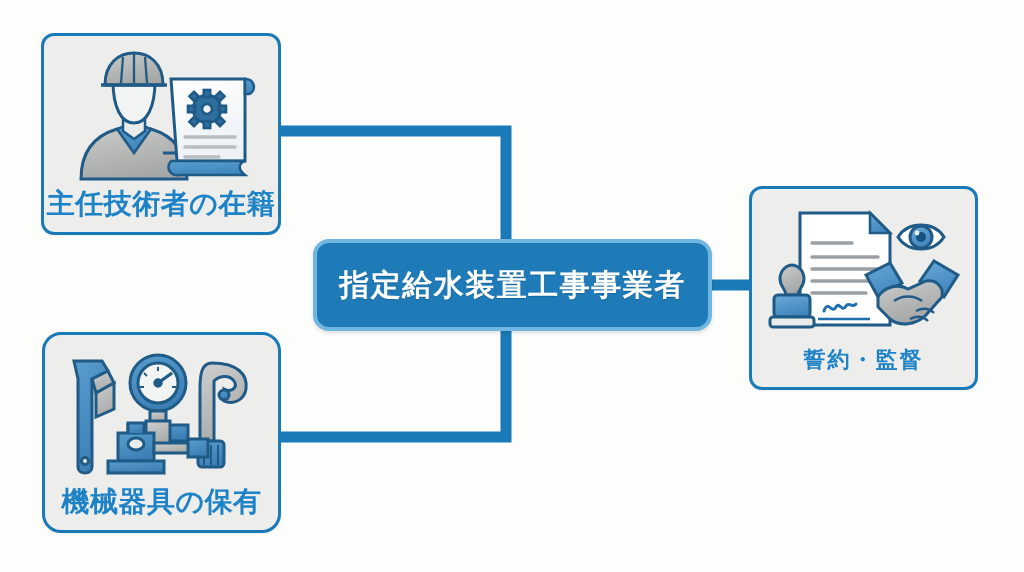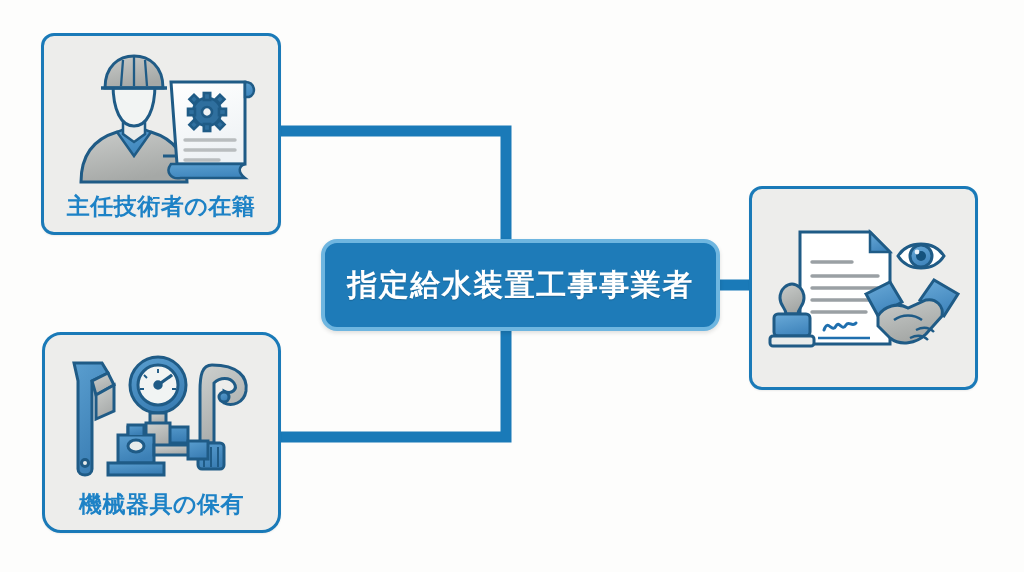--- a/index.html
+++ b/index.html
@@ -38,21 +38,21 @@
     flex: 1 1 auto;
     display: flex;
     align-items: center;
     justify-content: center;
     width: 100%;
     padding-top: 6px;
   }
   .node-label {
     color: #1d82c6;
     font-weight: 700;
-    font-size: 23px;
+    font-size: 28px;
     letter-spacing: 0.5px;
     line-height: 1;
     padding-bottom: 14px;
     text-align: center;
     white-space: nowrap;
   }
   
   #node-chief     { left: 41px;  top: 33px;  width: 240px; height: 202px; }
   #node-equipment { left: 42px;  top: 332px; width: 239px; height: 201px; border-radius: 19px; }
   #node-pledge    { left: 749px; top: 186px; width: 229px; height: 204px; }
@@ -64,21 +64,20 @@
     z-index: 4;
     left: 313px; top: 239px;
     width: 399px; height: 92px;
     background: #1e7bb8;
     border: 4px solid #6fb6e0;
     border-radius: 16px;
     display: flex;
     align-items: center;
     justify-content: center;
     box-shadow: 0 2px 4px rgba(0,0,0,0.12);
-    margin-left: 8px;
   }
   #node-center .center-label {
     color: #ffffff;
     font-weight: 700;
     font-size: 30px;
     letter-spacing: 1.5px;
     line-height: 1;
     white-space: nowrap;
     text-shadow: 0 1px 1px rgba(0,0,0,0.18);
   }
@@ -257,19 +256,20 @@
         <g stroke="#1f5b86" stroke-width="3">
           <path d="M100 72 L124 60 L136 80 L112 94 Z" fill="url(#pBlue)"></path>
           <path d="M192 72 L168 58 L154 78 L178 94 Z" fill="url(#pBlue)"></path>
           <path d="M112 94 C118 84 132 80 142 86 L160 78 C170 76 178 84 176 94 L160 112 C150 122 134 124 124 116 L112 104 Z" fill="url(#pGrey)"></path>
           <path d="M128 98 C136 92 148 92 156 98" fill="none" stroke-width="2.4"></path>
           <path d="M150 108 C158 104 164 106 168 110" fill="none" stroke-width="2.4"></path>
           <path d="M144 116 C152 112 158 114 162 118" fill="none" stroke-width="2.4"></path>
         </g>
       </svg>
     </div>
+    <div class="node-label">誓約・監督</div>
   </div>
 
   <div id="node-center">
     <span class="center-label">指定給水装置工事事業者</span>
   </div>
 
 </div>
 
 </body></html>

